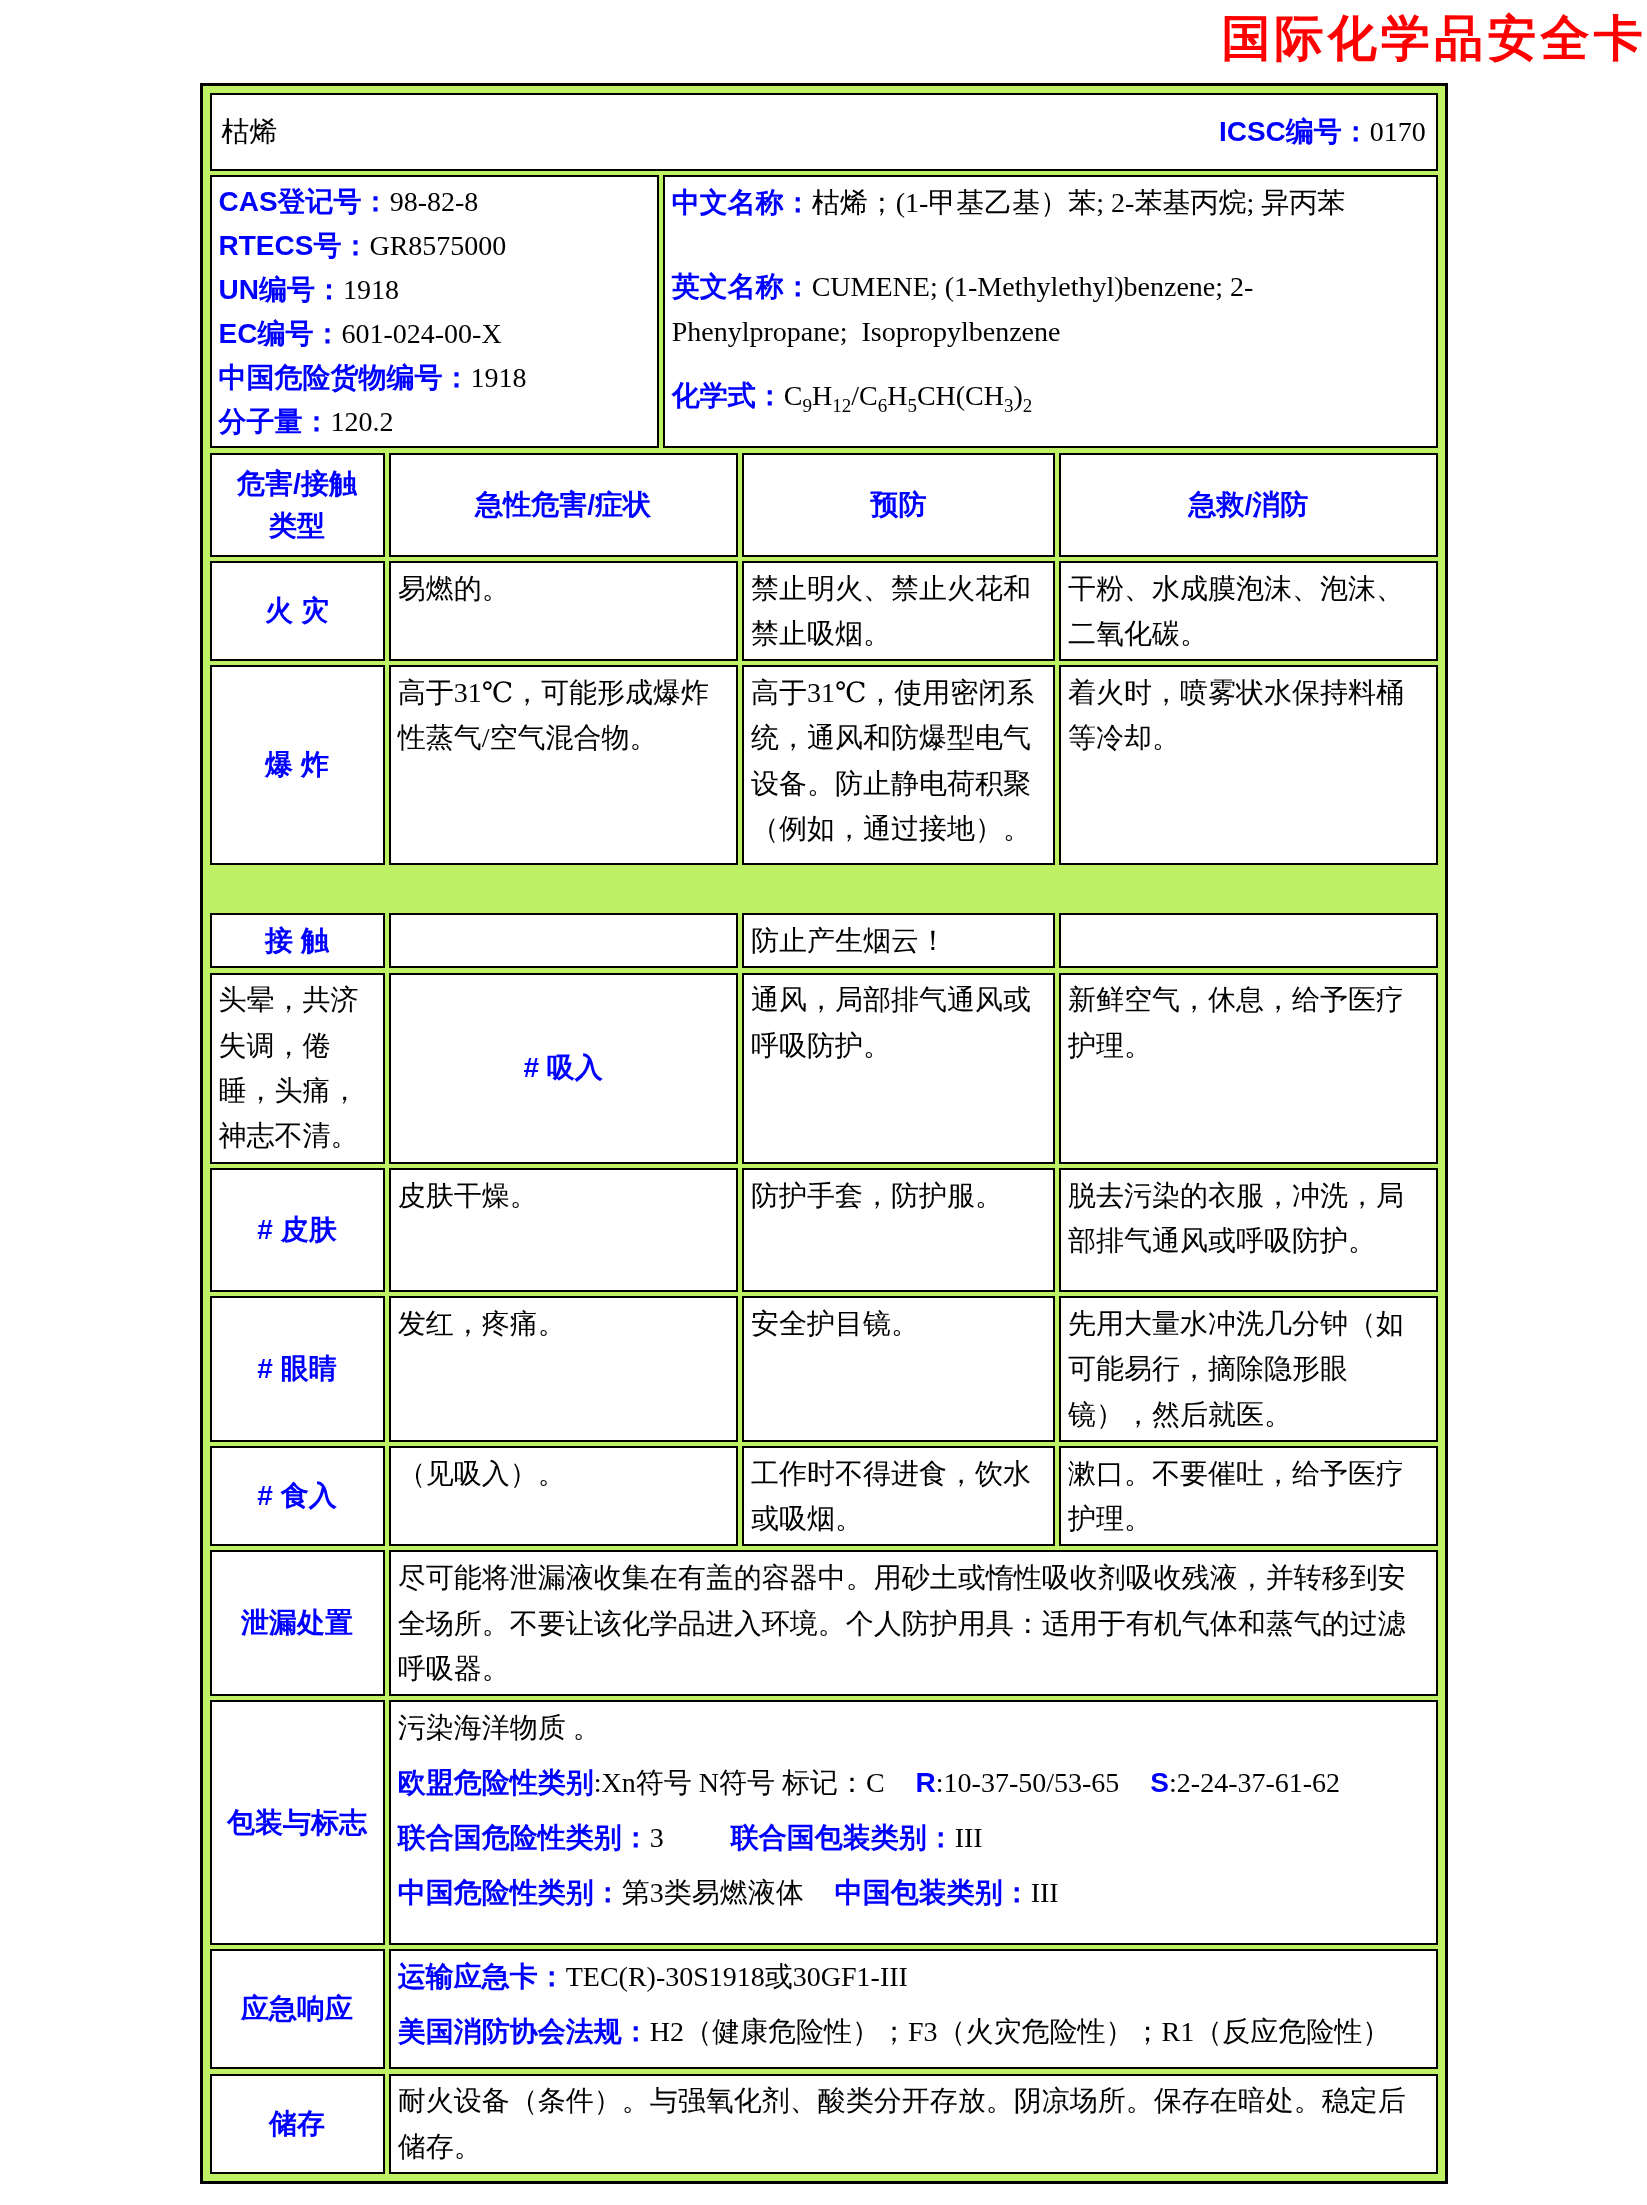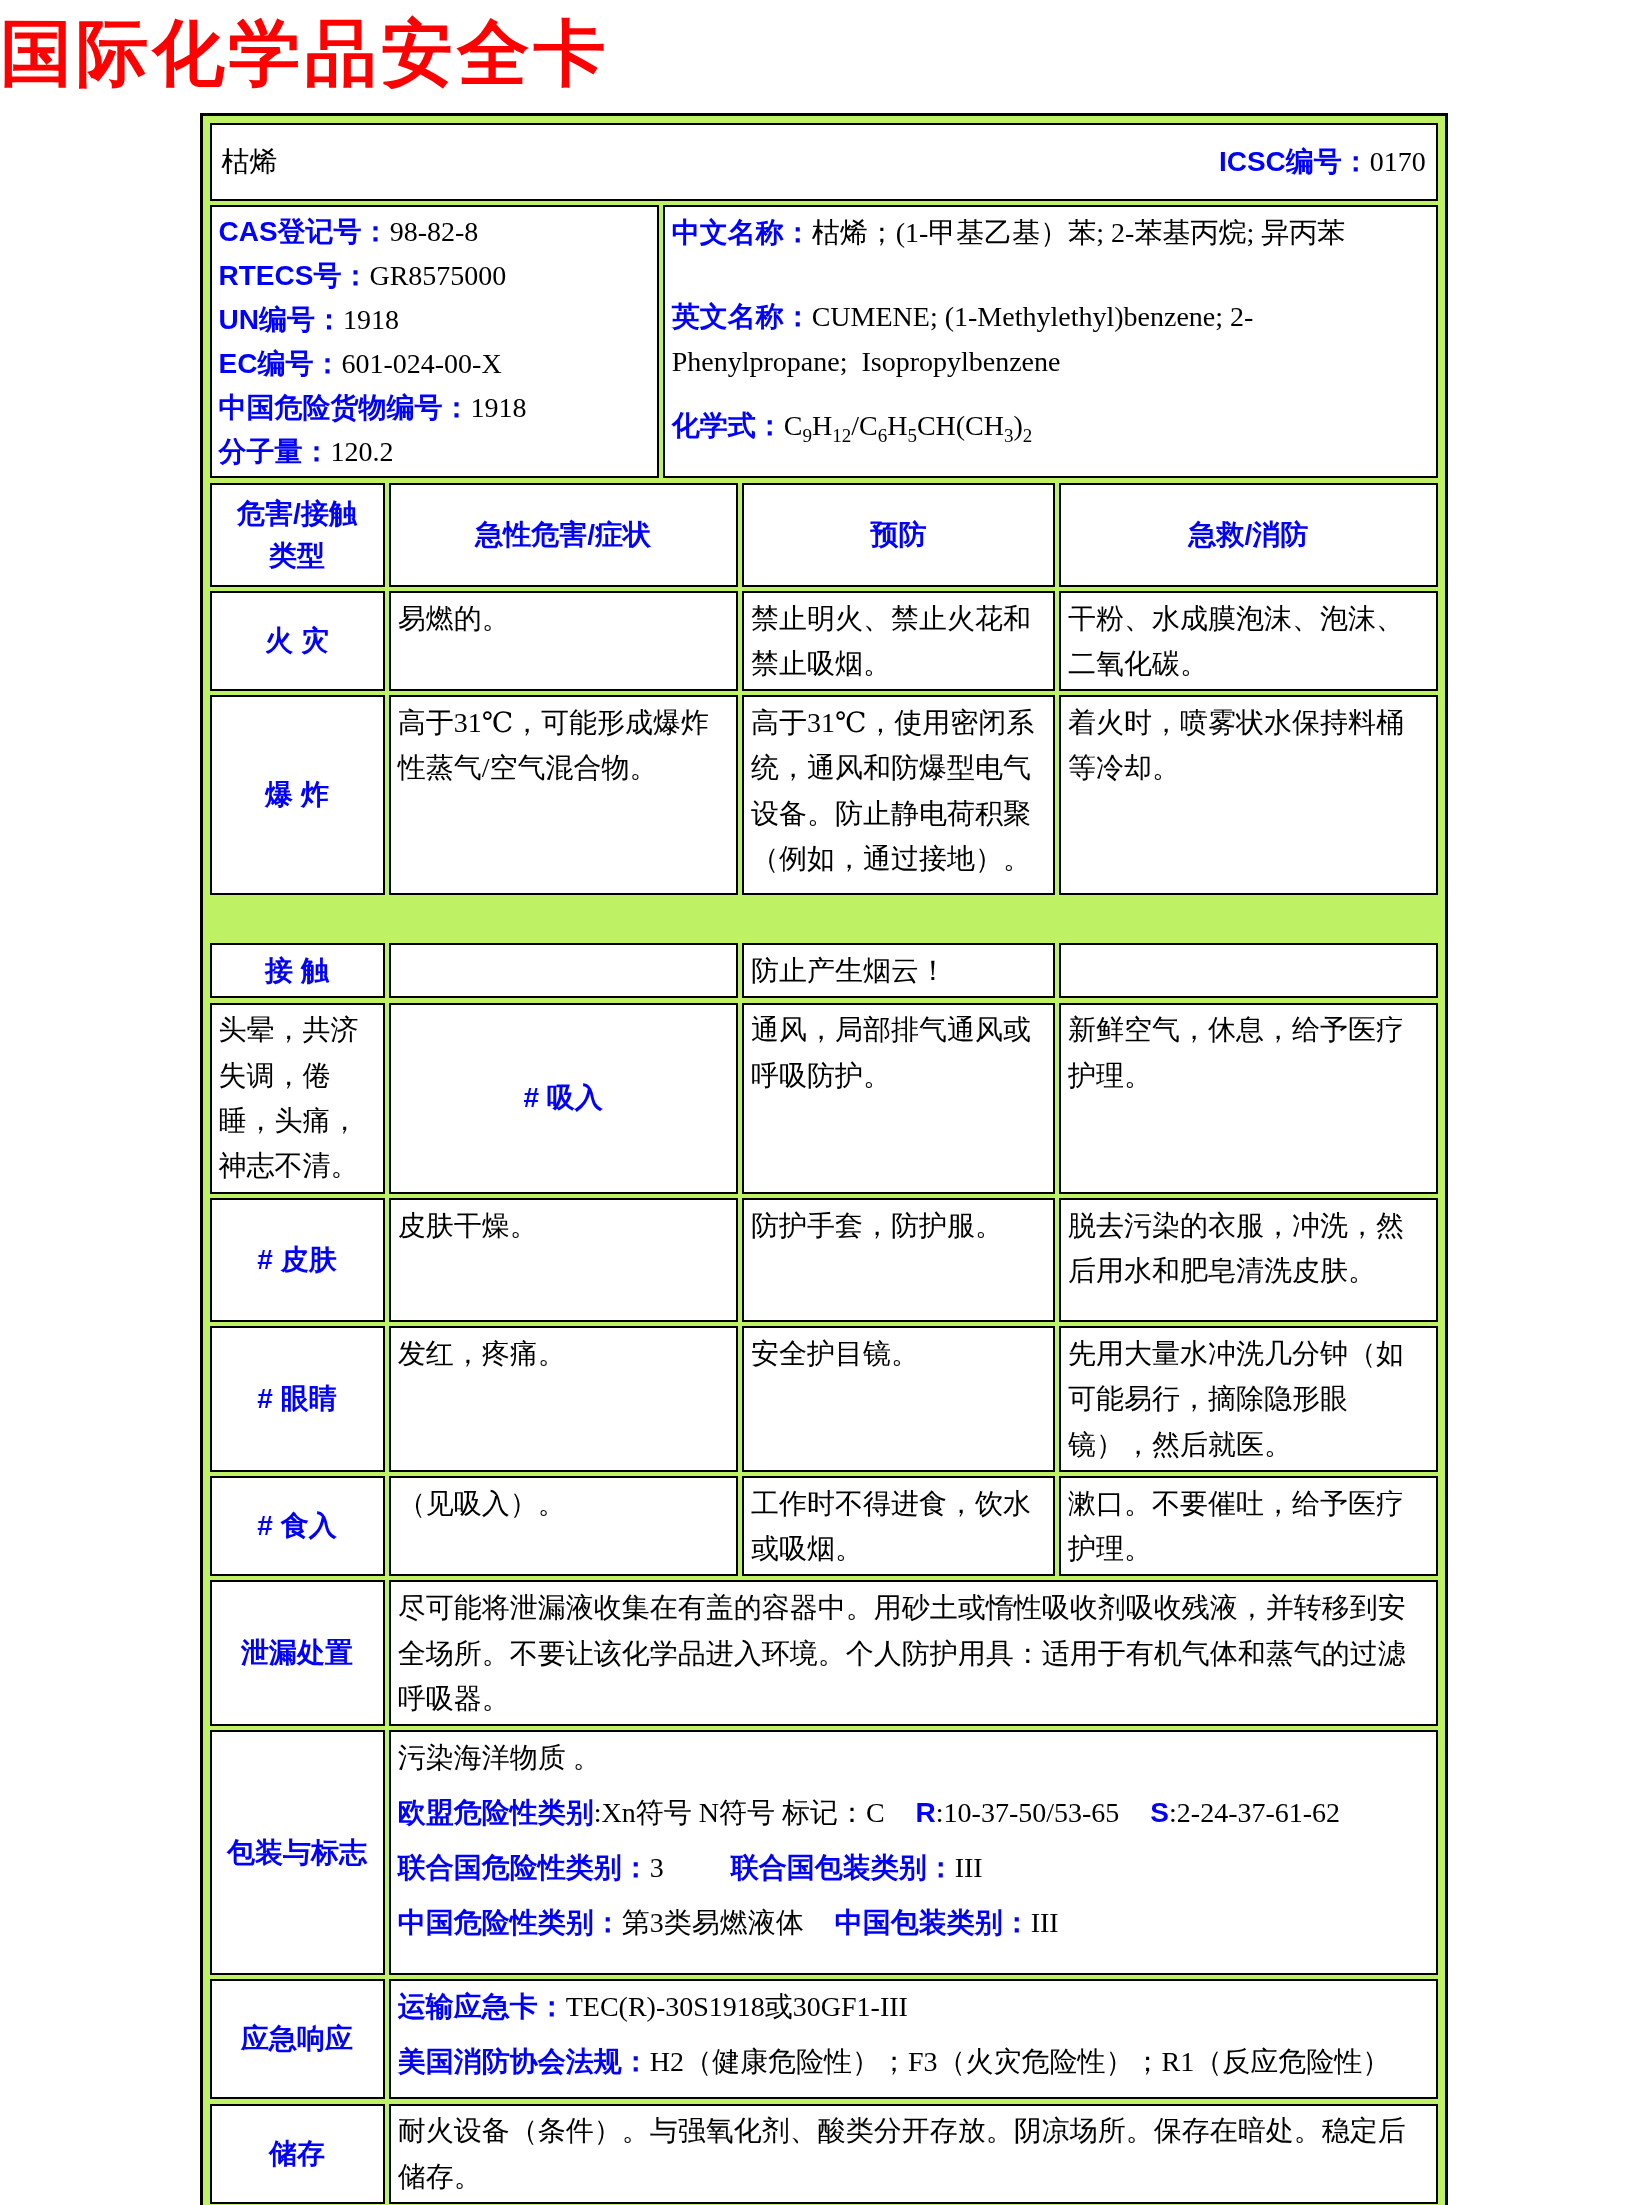--- a/index.html
+++ b/index.html
@@ -4,24 +4,24 @@
 <style>
   * { box-sizing: border-box; }
   html, body {
     margin: 0; padding: 0;
     background: #ffffff;
     width: 1647px; height: 2205px;
     font-family: "Liberation Serif", "DejaVu Serif", serif;
     font-size: 28px; color: #000000;
   }
   .doc-title {
-    text-align: left;
+    text-align: right;
     color: #ff0000;
     font-weight: bold;
-    font-size: 72px;
+    font-size: 49px;
     letter-spacing: 4.2px;
     margin: 5.6px 0 11px 0;
     font-family: "Liberation Serif", "DejaVu Serif", serif;
   }
   .card {
     width: 1248px;
     margin: 0 auto;
     border: 3.5px solid #000;
     padding: 7px;
     display: flex;
@@ -152,21 +152,21 @@
       <div class="cell content">头晕，共济失调，倦睡，头痛，神志不清。</div>
       <div class="cell label-cell blue"># 吸入</div>
       <div class="cell content">通风，局部排气通风或呼吸防护。</div>
       <div class="cell content">新鲜空气，休息，给予医疗护理。</div>
     </div>
 
     <div class="row row-4col rh-skin">
       <div class="cell label-cell blue"># 皮肤</div>
       <div class="cell content">皮肤干燥。</div>
       <div class="cell content">防护手套，防护服。</div>
-      <div class="cell content">脱去污染的衣服，冲洗，然后用水和肥皂清洗皮肤。</div>
+      <div class="cell content">脱去污染的衣服，冲洗，局部排气通风或呼吸防护。</div>
     </div>
 
     <div class="row row-4col rh-eye">
       <div class="cell label-cell blue"># 眼睛</div>
       <div class="cell content">发红，疼痛。</div>
       <div class="cell content">安全护目镜。</div>
       <div class="cell content">先用大量水冲洗几分钟（如可能易行，摘除隐形眼镜），然后就医。</div>
     </div>
 
     <div class="row row-4col rh-ing">

